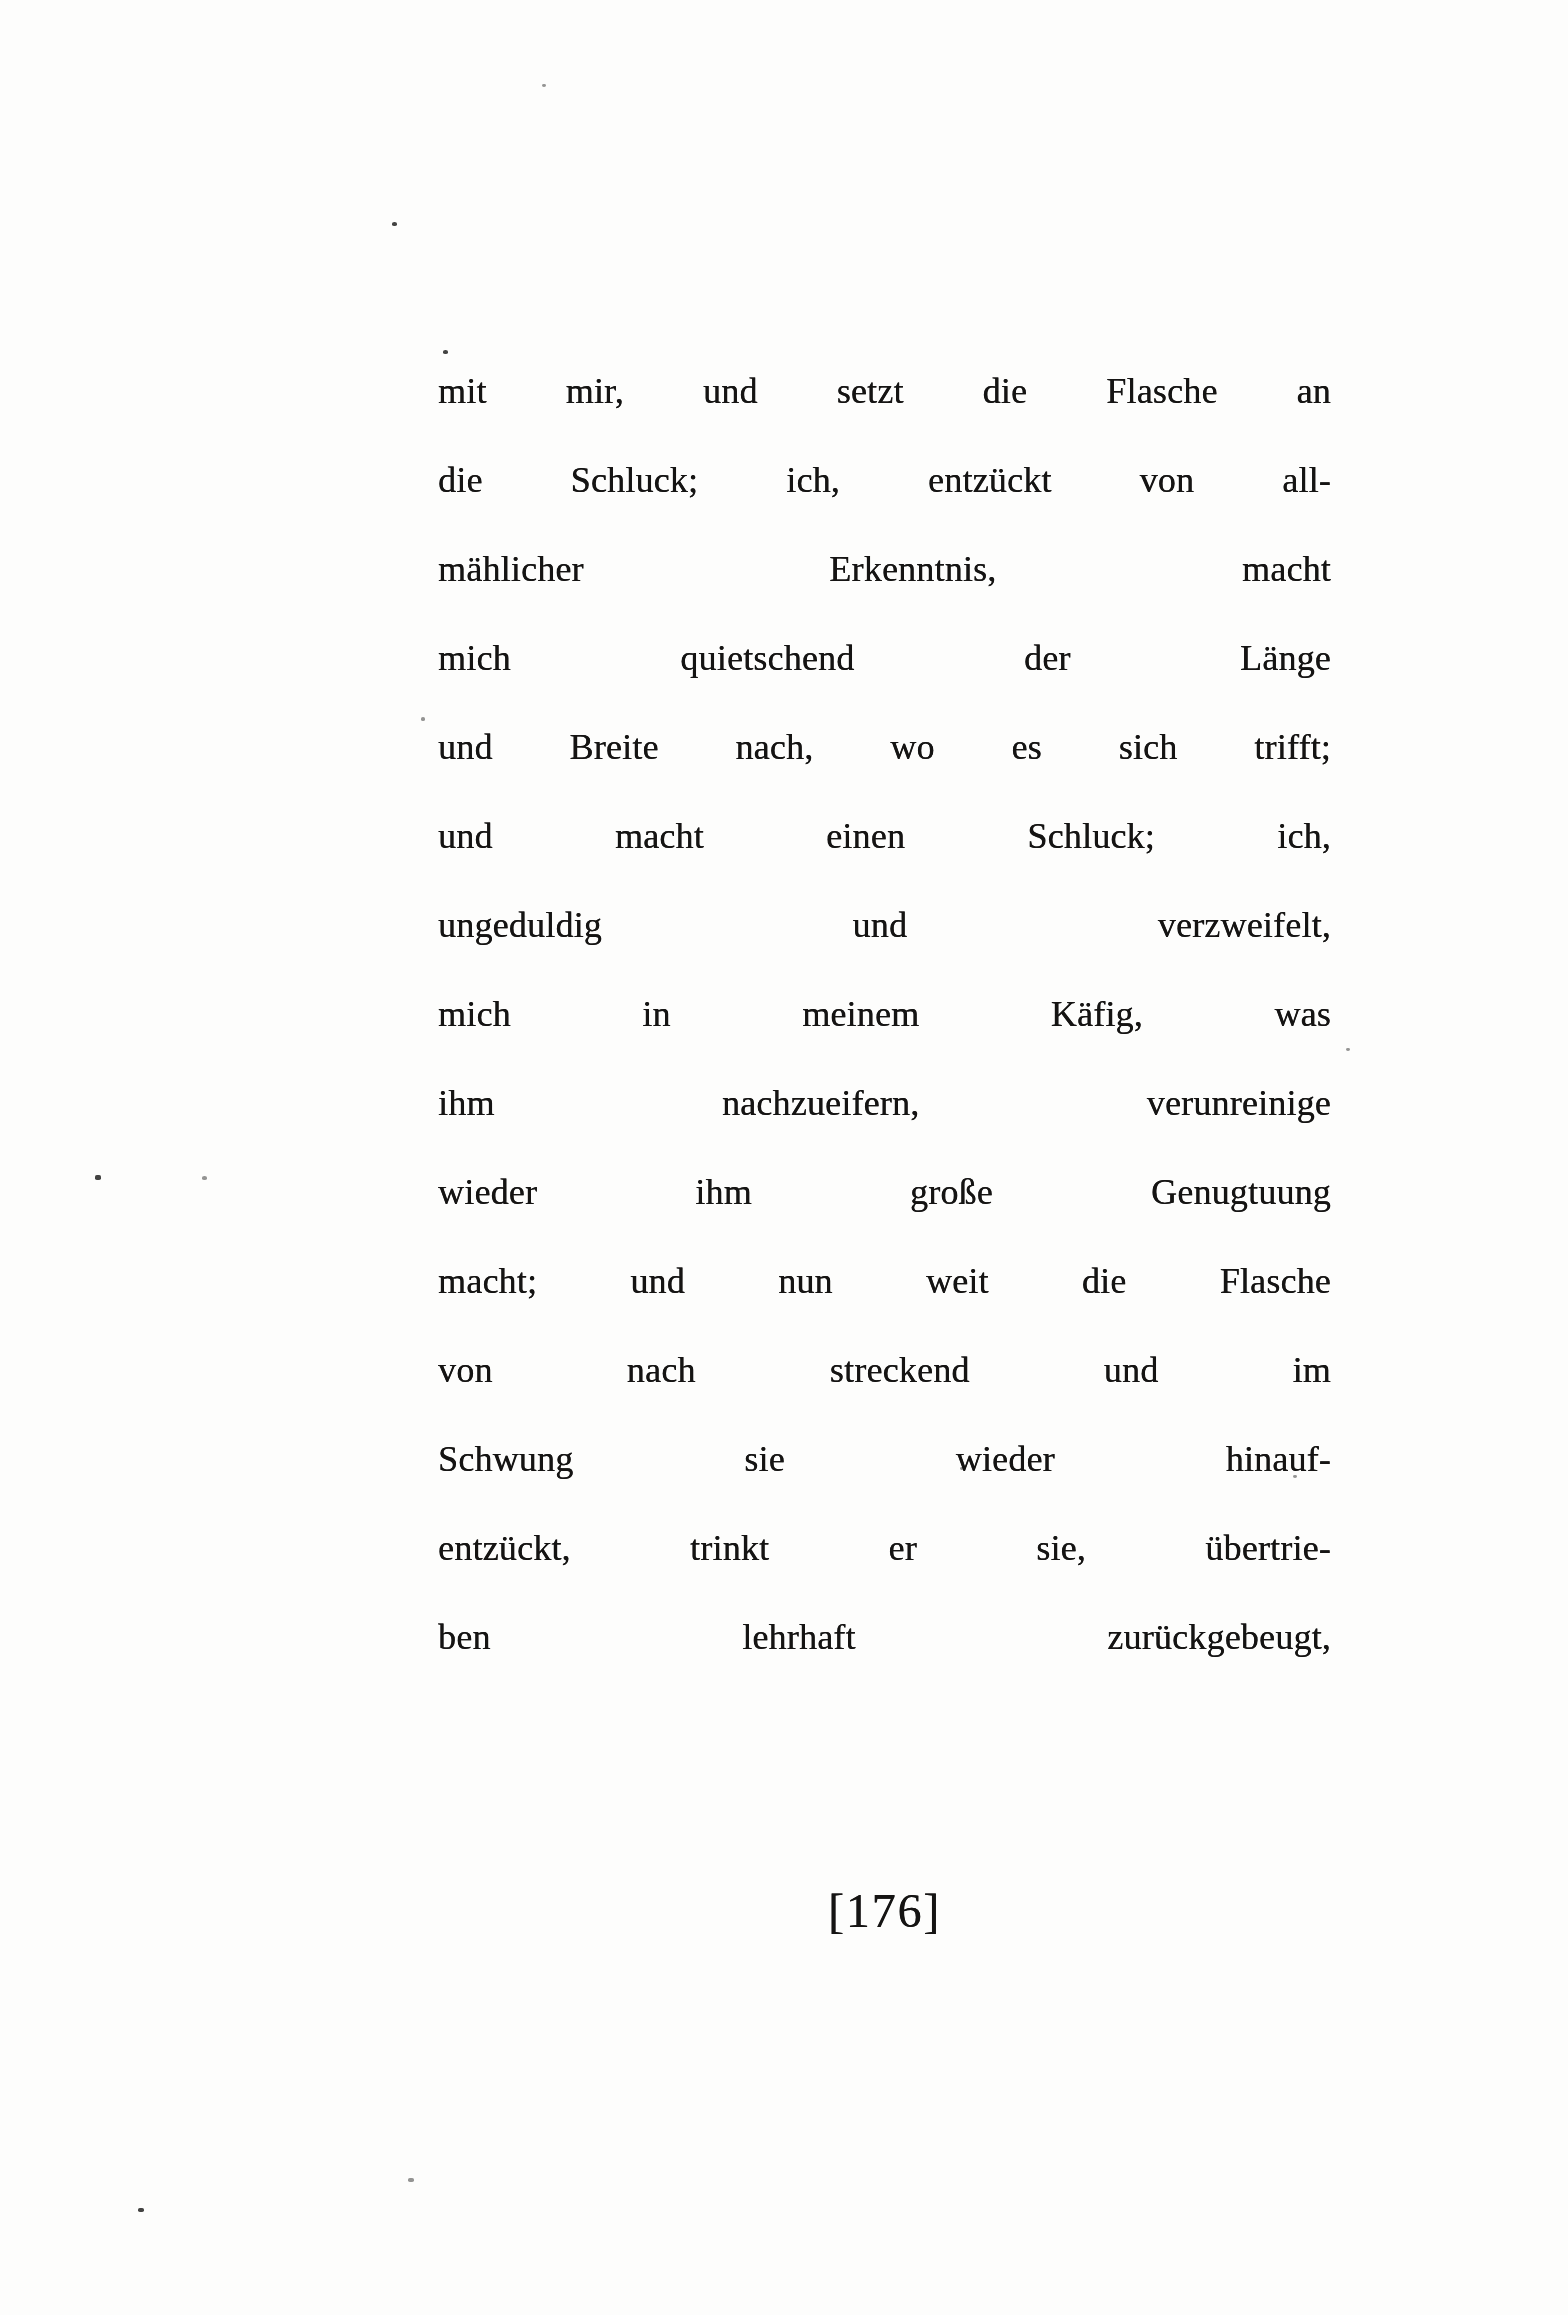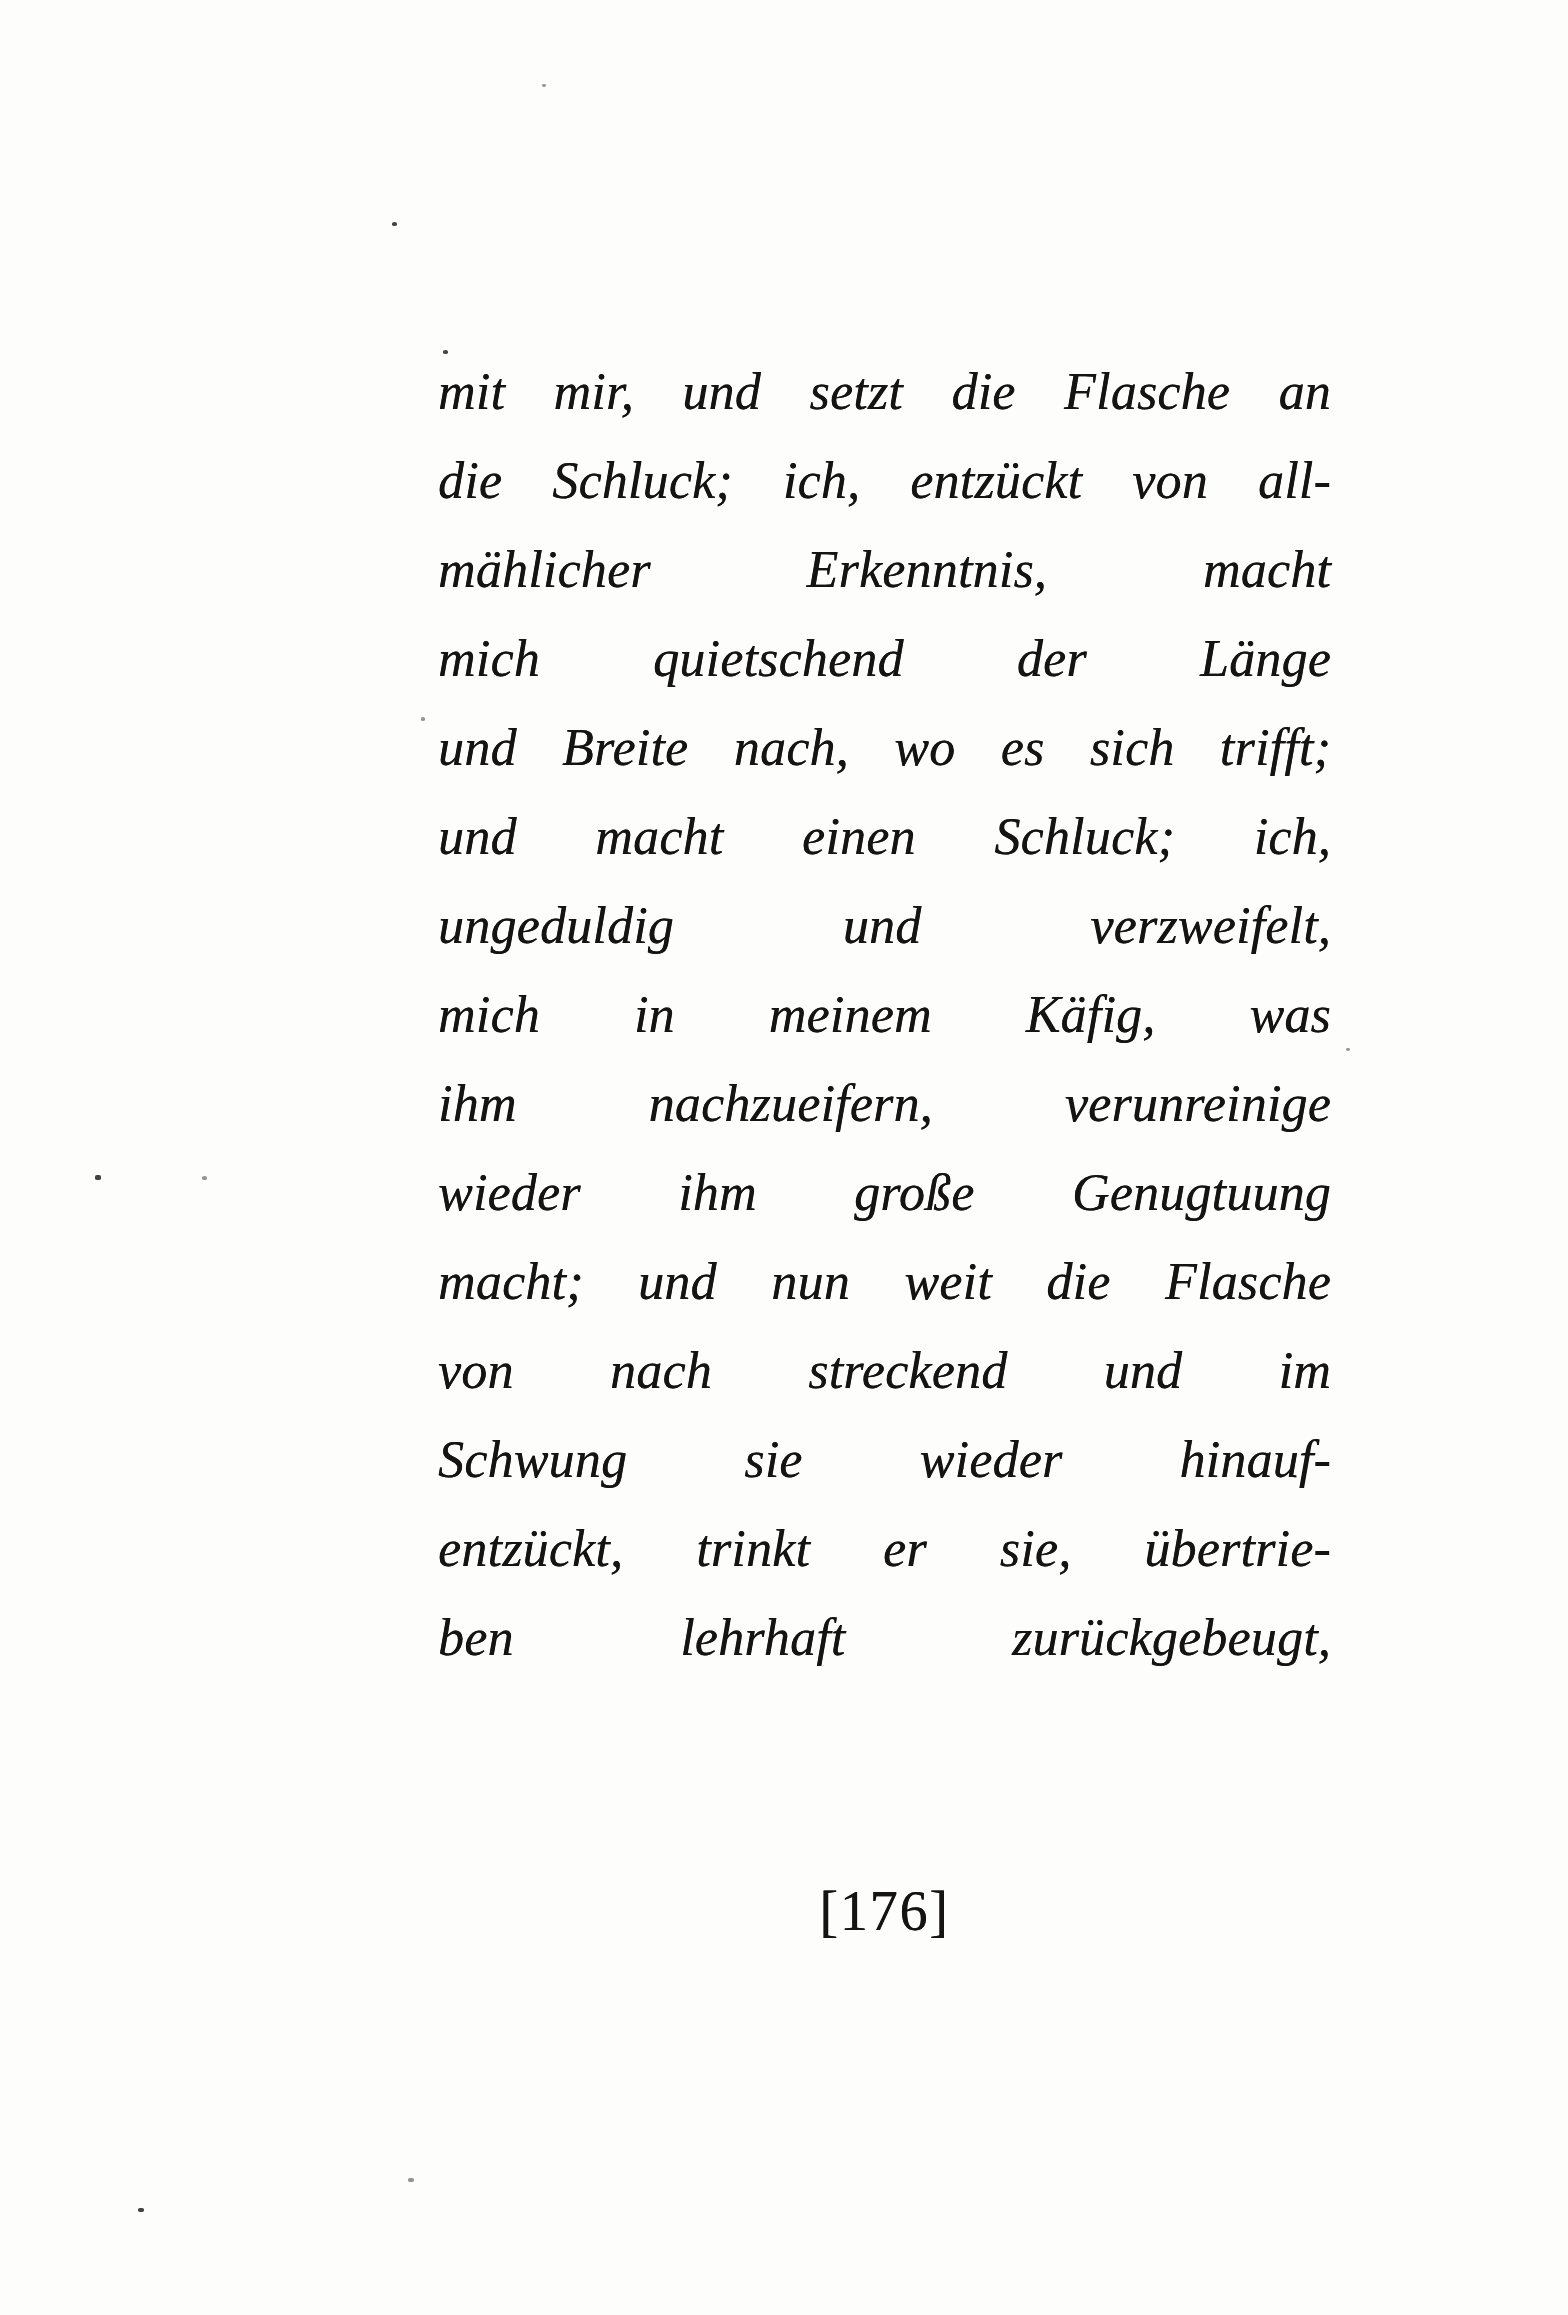--- a/index.html
+++ b/index.html
@@ -19,36 +19,35 @@
     position: absolute;
     inset: 0;
   }
   .textblock {
     position: absolute;
     left: 438px;
     top: 347px;
     width: 893px;
   }
   .text-line {
-    font-size: 52px;
+    font-size: 36px;
     line-height: 89px;
     text-align: justify;
     text-align-last: justify;
     white-space: nowrap;
     letter-spacing: 0.2px;
     
     text-shadow: 0.3px 0 0 currentColor;
-    font-style: italic;
   }
   .folio {
     position: absolute;
     left: 438px;
     top: 1879px;
     width: 893px;
-    font-size: 56px;
+    font-size: 48px;
     line-height: 64px;
     text-align-last: center;
     letter-spacing: 1.8px;
     text-shadow: 0.3px 0 0 currentColor;
   }
   
   .speck {
     position: absolute;
     background: rgba(20, 20, 19, 0.8);
     border-radius: 50%;

